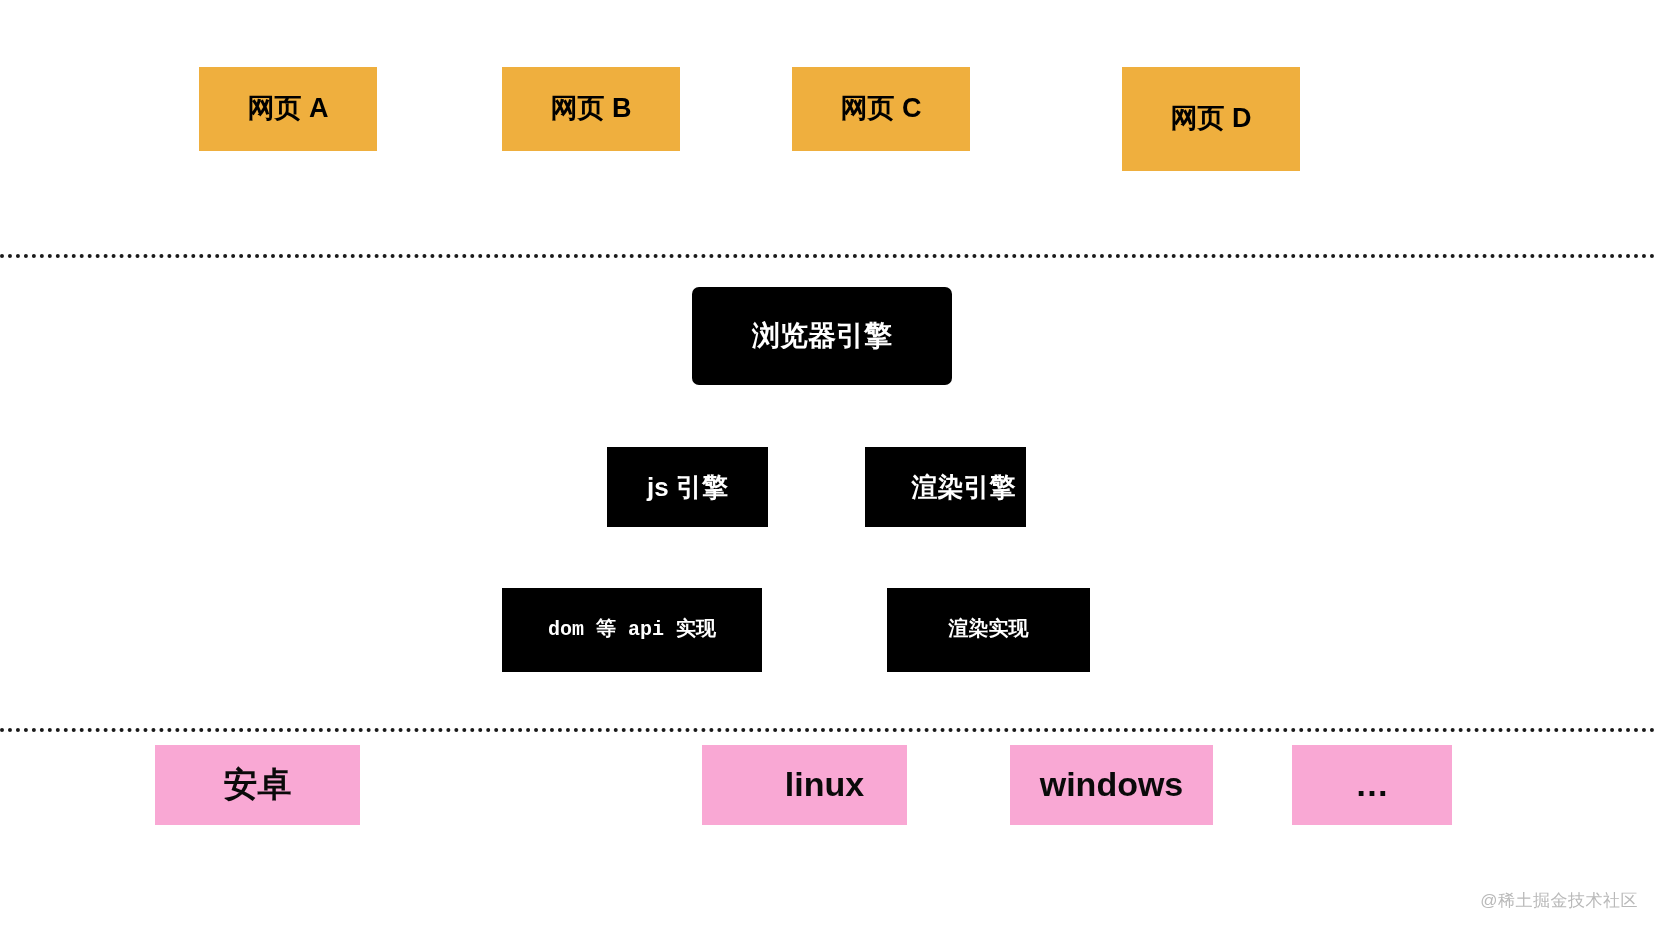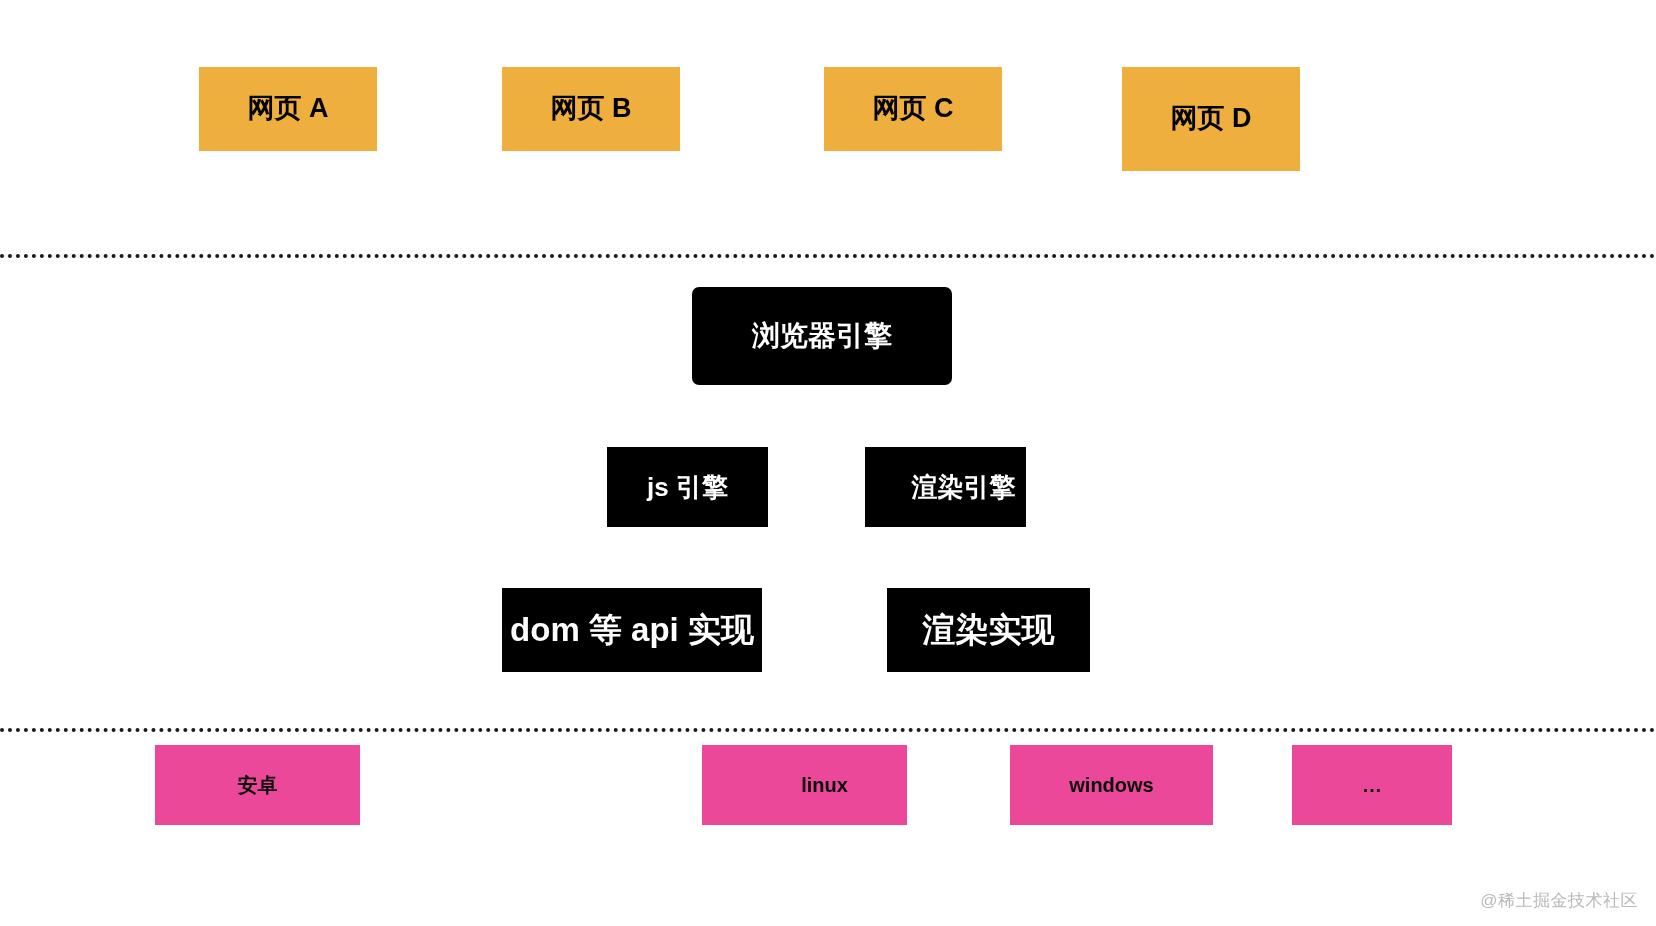--- a/index.html
+++ b/index.html
@@ -32,25 +32,25 @@
     font-size: 27px;
     font-weight: 700;
   }
   .box-engine {
     background: #000000;
     color: #ffffff;
     font-weight: 700;
   }
   .box-engine.lvl1 { font-size: 28px; border-radius: 7px; }
   .box-engine.lvl2 { font-size: 26px; }
-  .box-engine.lvl3 { font-size: 33px; }
+  .box-engine.lvl3 { font-size: 20px; font-family: Liberation Mono, monospace; }
   .box-os {
-    background: #ec4899;
+    background: #f9a8d4;
     color: #0a0a0a;
-    font-size: 20px;
+    font-size: 34px;
     font-weight: 700;
   }
   .divider {
     position: absolute;
     left: 0;
     width: 1656px;
     height: 0;
     border-top: 4px dotted #1a1a1a;
   }
   .watermark {
@@ -63,21 +63,21 @@
     white-space: nowrap;
   }
 </style>
 </head>
 <body>
 
 <div id="canvas">
 
   <div class="box box-page" style="left:502px; top:67px; width:178px; height:84px;">网页 B</div>
   <div class="box box-page" style="left:199px; top:67px; width:178px; height:84px;">网页 A</div>
-  <div class="box box-page" style="left:824px; top:67px; width:178px; height:84px;">网页 C</div>
+  <div class="box box-page" style="left:792px; top:67px; width:178px; height:84px;">网页 C</div>
   <div class="box box-page" style="left:1122px; top:67px; width:178px; height:104px;">网页 D</div>
 
   <div class="divider" style="top:254px;"></div>
 
   <div class="box box-engine lvl1" style="left:692px; top:287px; width:260px; height:98px;">浏览器引擎</div>
 
   <div class="box box-engine lvl2" style="left:607px; top:447px; width:161px; height:80px;">js 引擎</div>
   <div class="box box-engine lvl2" style="left:865px; top:447px; width:161px; height:80px;padding-left:36px;">渲染引擎</div>
 
   <div class="box box-engine lvl3" style="left:502px; top:588px; width:260px; height:84px;">dom 等 api 实现</div>

